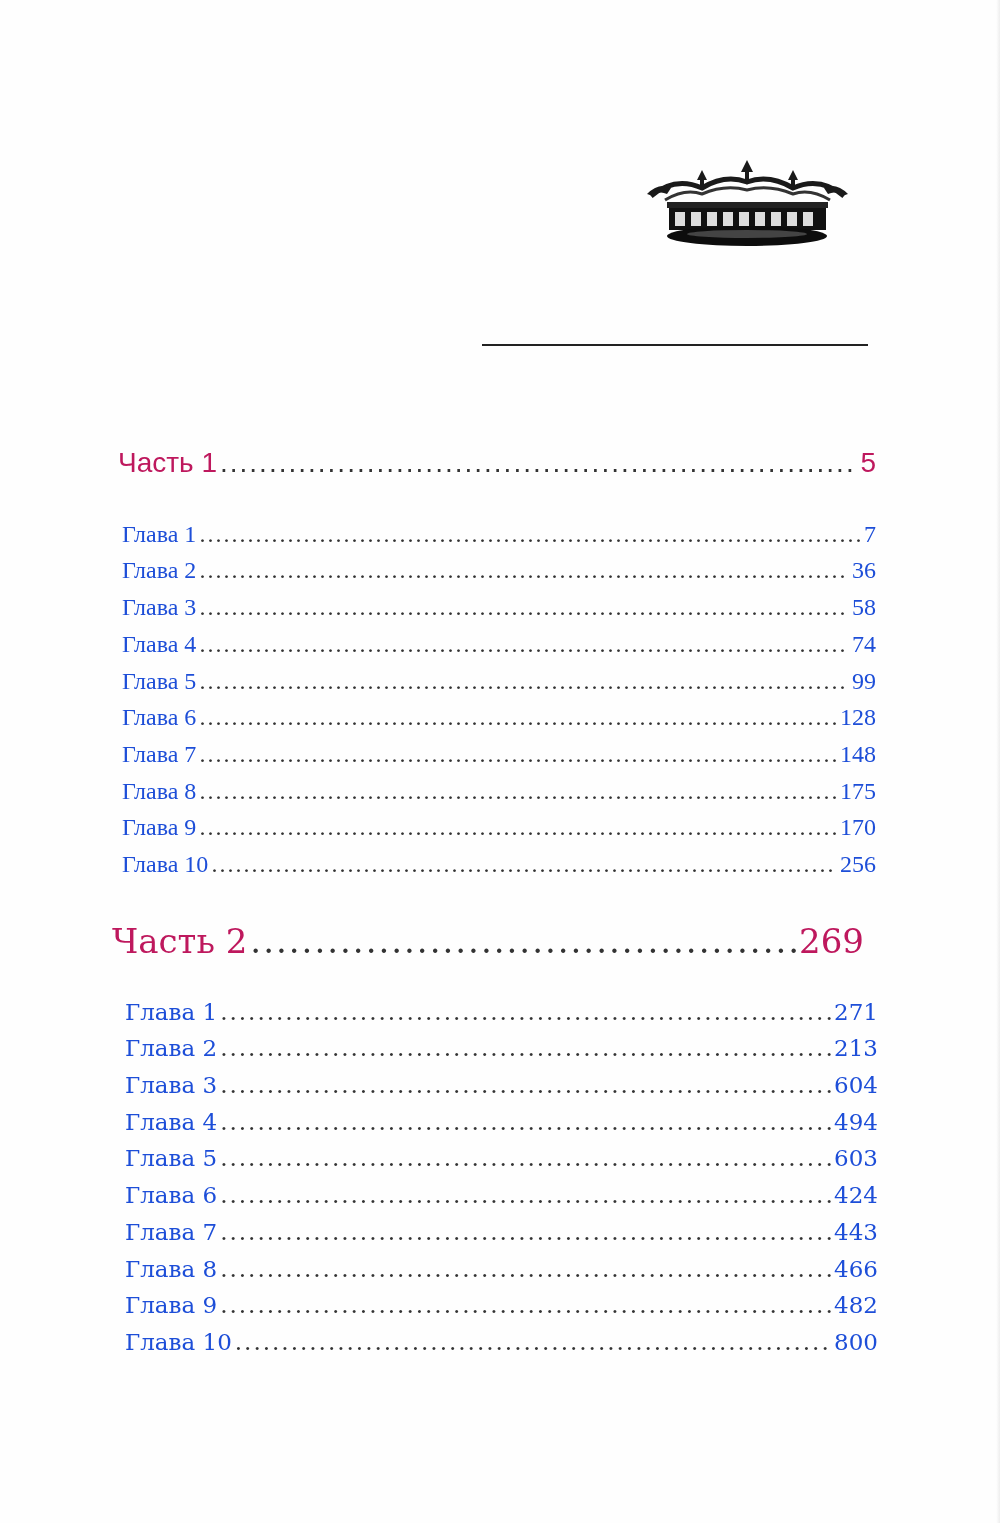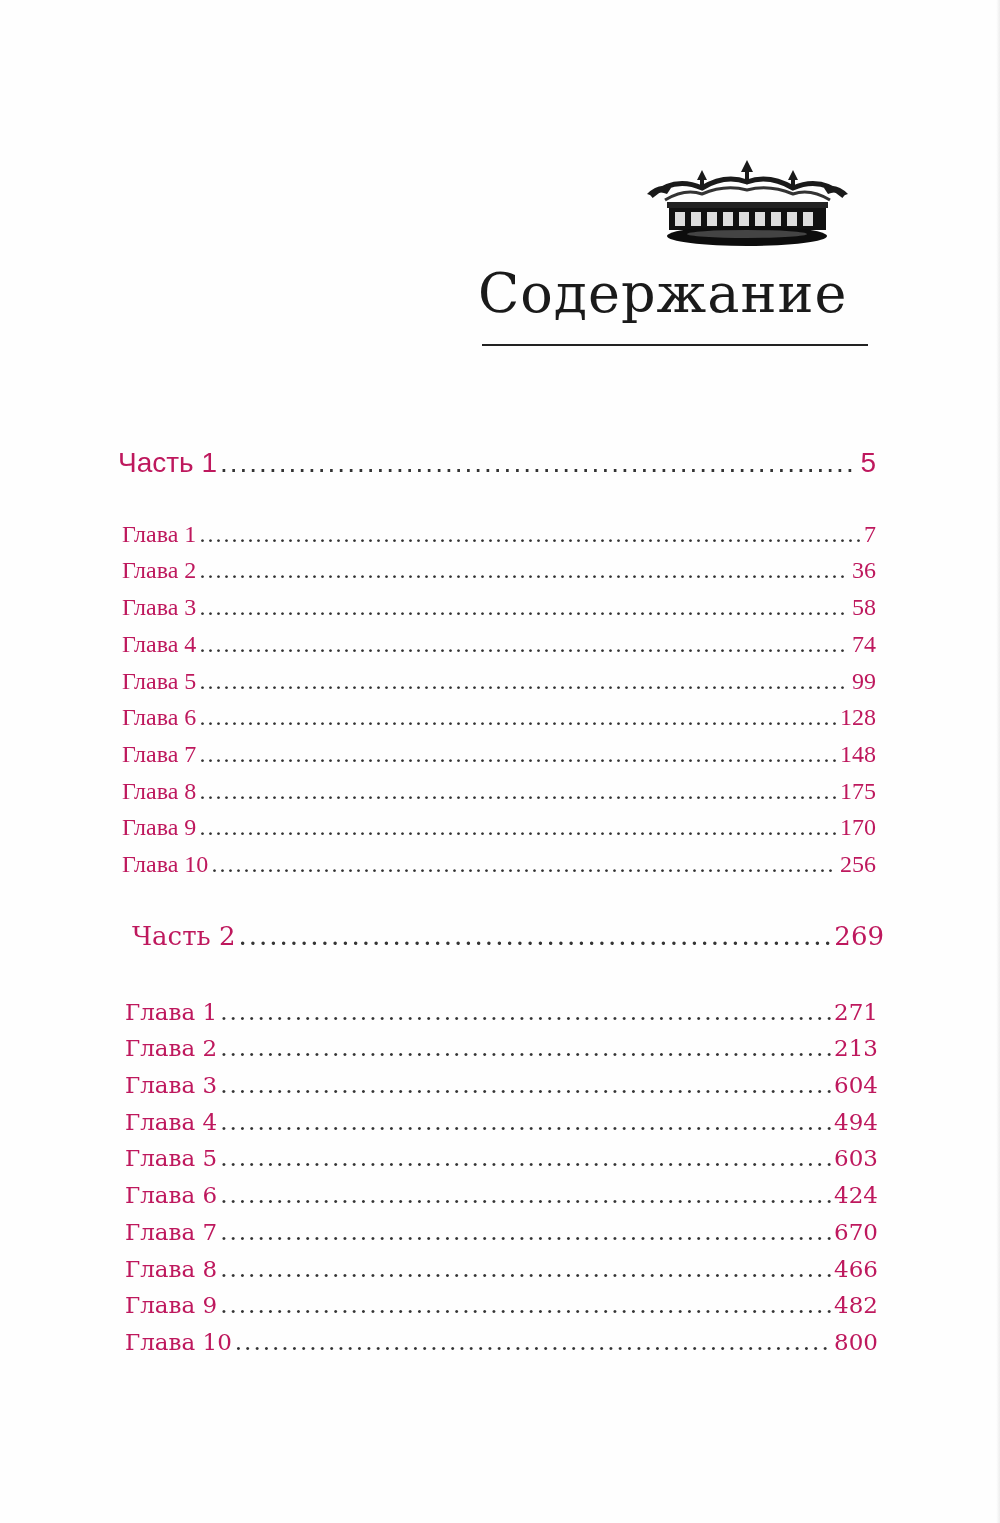--- a/index.html
+++ b/index.html
@@ -10,21 +10,21 @@
   .title { position:absolute; left:478px; top:262px; font-family:"DejaVu Serif", serif; font-size:54px; color:#1a1a1a; letter-spacing:1px; }
   .title-rule { position:absolute; left:482px; top:344px; width:386px; height:2px; background:#222; }
   .toc { position:absolute; left:0; top:0; width:1000px; }
   .row { position:absolute; display:flex; align-items:baseline; white-space:nowrap; overflow:hidden; }
   .row .lbl { flex:0 0 auto; }
   .row .dots { flex:1 1 auto; overflow:hidden; margin:0 3px; letter-spacing:2px; color:#333; }
   .row .dots::before { content:"........................................................................................................................................................................................................"; }
   .row .num { flex:0 0 auto; }
   .part1 { font-family:"Liberation Sans Narrow","Liberation Sans", sans-serif; }
   .part { font-size:28px; color:#be185d; }
-  .chap { font-size:24px; color:#be185d;justify-content:center; }
+  .chap { font-size:24px; color:#1d4ed8;justify-content:center; }
   .p1chap { font-family:"Liberation Serif", serif; transform-origin:left; }
   .p2 { font-family:"DejaVu Serif", serif; }
 </style>
 </head>
 <body>
 
 <div class="page">
   <div class="edge-right"></div>
 
   <svg class="crown" viewBox="0 0 205 100">
@@ -53,21 +53,20 @@
       <rect x="142" y="54" width="10" height="14"></rect>
       <rect x="158" y="54" width="10" height="14"></rect>
     </g>
     <g fill="#111">
       <path d="M30 54 L40 68 M40 54 L30 68"></path>
     </g>
     <ellipse cx="102" cy="78" rx="80" ry="10" fill="#0d0d0d"></ellipse>
     <ellipse cx="102" cy="76" rx="60" ry="4" fill="#444"></ellipse>
   </svg>
 
-  <div class="title">Содержание</div>
   <div class="title-rule"></div>
 
   <div class="toc">
 
     <div class="row part part1" style="left:118px; top:447px; width:758px;">
       <span class="lbl">Часть 1</span>
       <span class="dots"></span>
       <span class="num">5</span>
     </div>
 
@@ -115,21 +114,21 @@
       <span class="lbl">Глава 9</span>
         <span class="dots"></span>
         <span class="num">170</span>
     </div>
     <div class="row chap p1chap" style="left:122px; top:851px; width:754px;">
       <span class="lbl">Глава 10</span>
         <span class="dots"></span>
         <span class="num">256</span>
     </div>
 
-    <div class="row part p2" style="left:132px; top:921px; width:752px; font-size:26px;">
+    <div class="row part p2" style="left:112px; top:921px; width:752px; font-size:34px;">
       <span class="lbl">Часть 2</span>
       <span class="dots"></span>
       <span class="num">269</span>
     </div>
 
     <div class="row chap p2" style="left:125px; top:999px; width:753px; font-size:23px;">
       <span class="lbl">Глава 1</span>
         <span class="dots"></span>
         <span class="num">271</span>
     </div>
@@ -154,21 +153,21 @@
         <span class="num">603</span>
     </div>
     <div class="row chap p2" style="left:125px; top:1182px; width:753px; font-size:23px;">
       <span class="lbl">Глава 6</span>
         <span class="dots"></span>
         <span class="num">424</span>
     </div>
     <div class="row chap p2" style="left:125px; top:1219px; width:753px; font-size:23px;">
       <span class="lbl">Глава 7</span>
         <span class="dots"></span>
-        <span class="num">670</span>
+        <span class="num">443</span>
     </div>
     <div class="row chap p2" style="left:125px; top:1256px; width:753px; font-size:23px;">
       <span class="lbl">Глава 8</span>
         <span class="dots"></span>
         <span class="num">466</span>
     </div>
     <div class="row chap p2" style="left:125px; top:1292px; width:753px; font-size:23px;">
       <span class="lbl">Глава 9</span>
         <span class="dots"></span>
         <span class="num">482</span>

